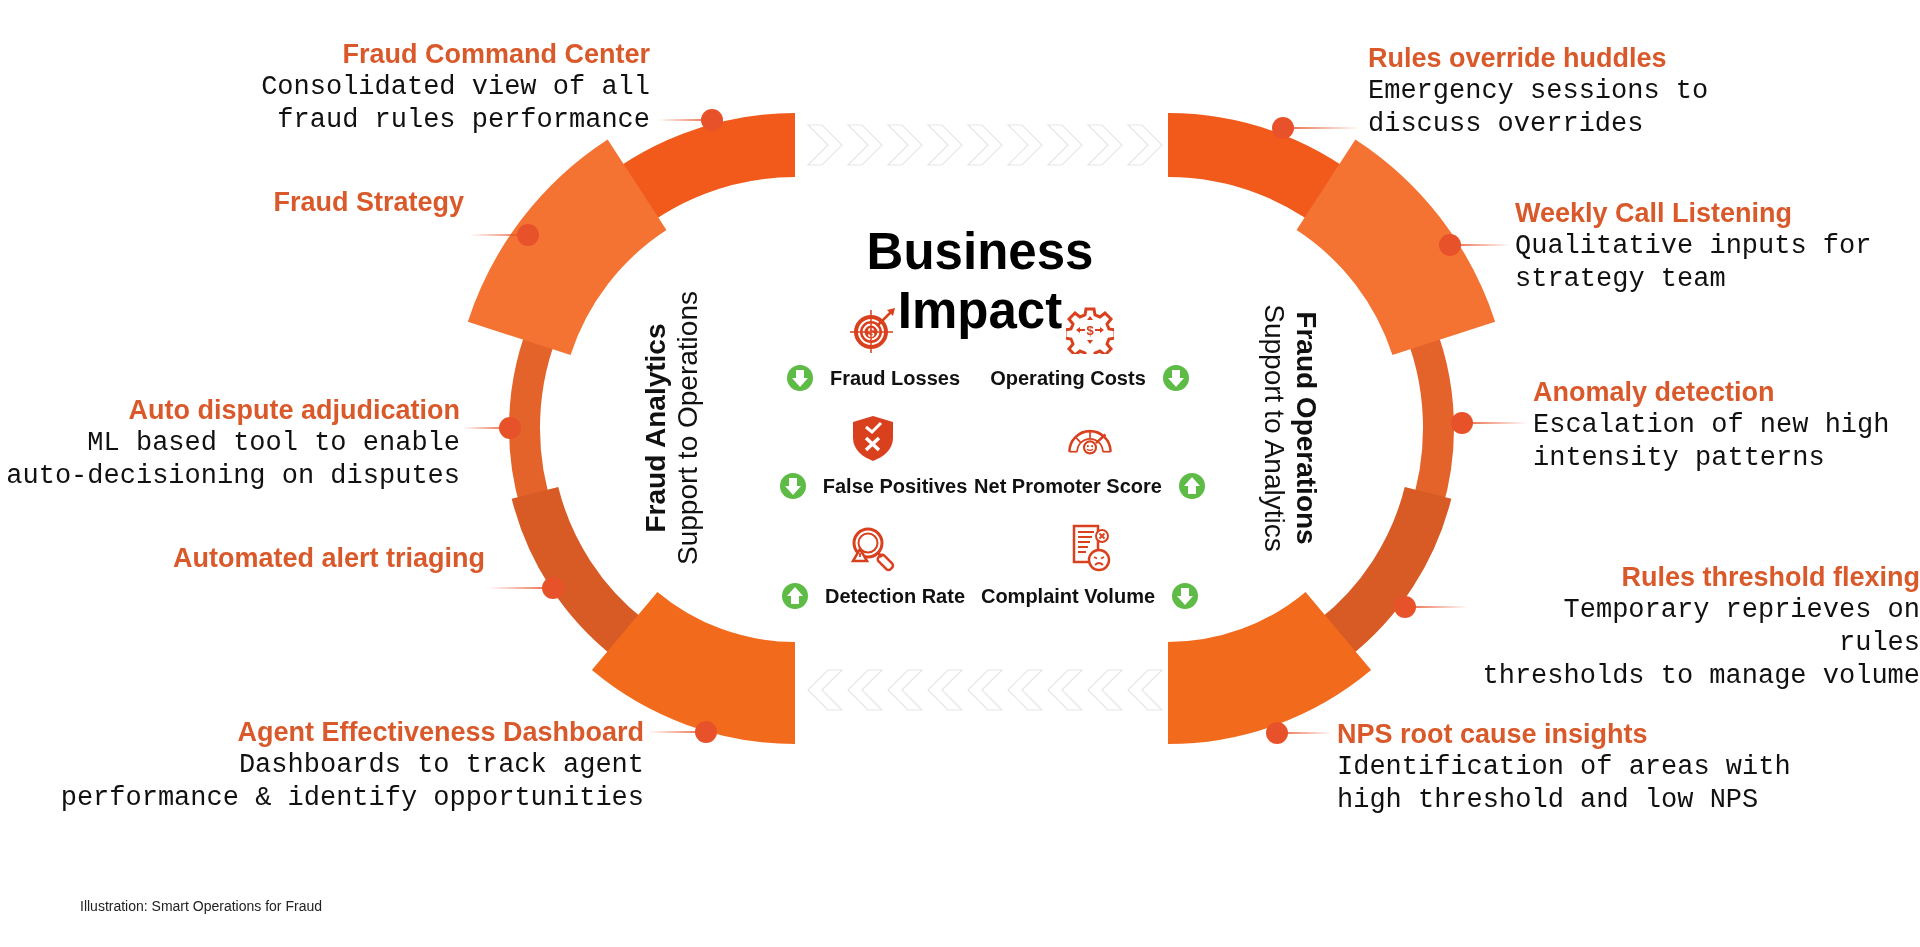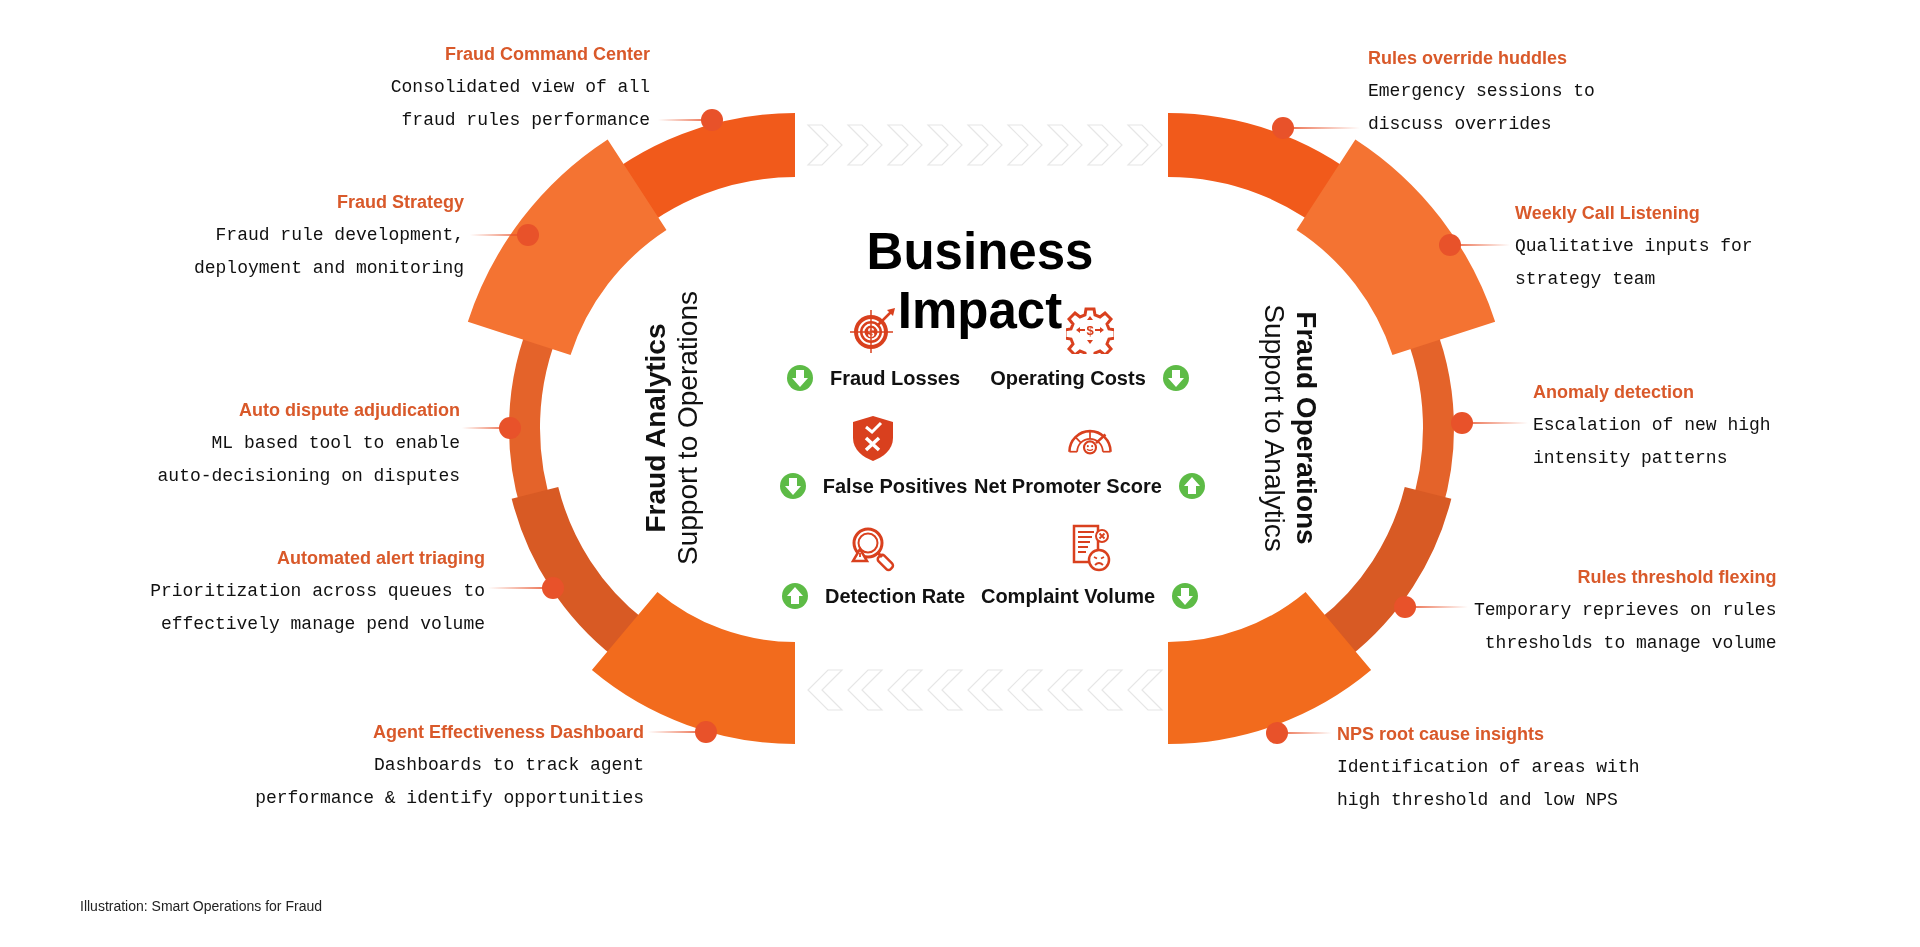--- a/index.html
+++ b/index.html
@@ -1,19 +1,19 @@
 <!DOCTYPE html>
 <html><head>
 <meta charset="utf-8">
 <style>
   html, body { margin: 0; padding: 0; background: #ffffff; }
   body { width: 1920px; height: 947px; position: relative; overflow: hidden;
          font-family: "Liberation Sans", sans-serif; color: #111; }
   #diagram { position: absolute; left: 0; top: 0; width: 1920px; height: 947px; }
-  .block { position: absolute; font-size: 18px; line-height: 33px; }
+  .block { position: absolute; font-size: 27px; line-height: 33px; }
   .block .title { color: #D9592A; font-weight: bold; display: block; }
   .block .desc { color: #111; display: block; white-space: pre-line; font-family: Liberation Mono, monospace; }
   .left { text-align: right; }
   .right { text-align: left; }
   .center-title { position: absolute; left: 780px; width: 400px; top: 222px; text-align: center;
                   font-size: 51px; font-weight: bold; color: #000; }
   .metric { position: absolute; width: 260px; text-align: center; }
   .metric .icon { display: block; margin: 0 auto; width: 48px; height: 48px; }
   .metric .row { display: inline-flex; align-items: center; gap: 16px; margin-top: 10px;
                  font-size: 20px; font-weight: bold; color: #111; white-space: nowrap; }
@@ -97,32 +97,28 @@
     </g>
 </svg>
 
 <div class="block left" style="right:1270px; top:38px;">
   <span class="title">Fraud Command Center</span>
   <span class="desc">Consolidated view of all
 fraud rules performance</span>
 </div>
 <div class="block left" style="right:1456px; top:186px;">
   <span class="title">Fraud Strategy</span>
-  <span class="desc">Fraud rule development,
-deployment and monitoring</span>
 </div>
 <div class="block left" style="right:1460px; top:374px;margin-top:20px;">
   <span class="title">Auto dispute adjudication</span>
   <span class="desc">ML based tool to enable
 auto-decisioning on disputes</span>
 </div>
 <div class="block left" style="right:1435px; top:542px;">
   <span class="title">Automated alert triaging</span>
-  <span class="desc">Prioritization across queues to
-effectively manage pend volume</span>
 </div>
 <div class="block left" style="right:1276px; top:716px;">
   <span class="title">Agent Effectiveness Dashboard</span>
   <span class="desc">Dashboards to track agent
 performance &amp; identify opportunities</span>
 </div>
 
 <div class="block right" style="left:1368px; top:42px;">
   <span class="title">Rules override huddles</span>
   <span class="desc">Emergency sessions to

